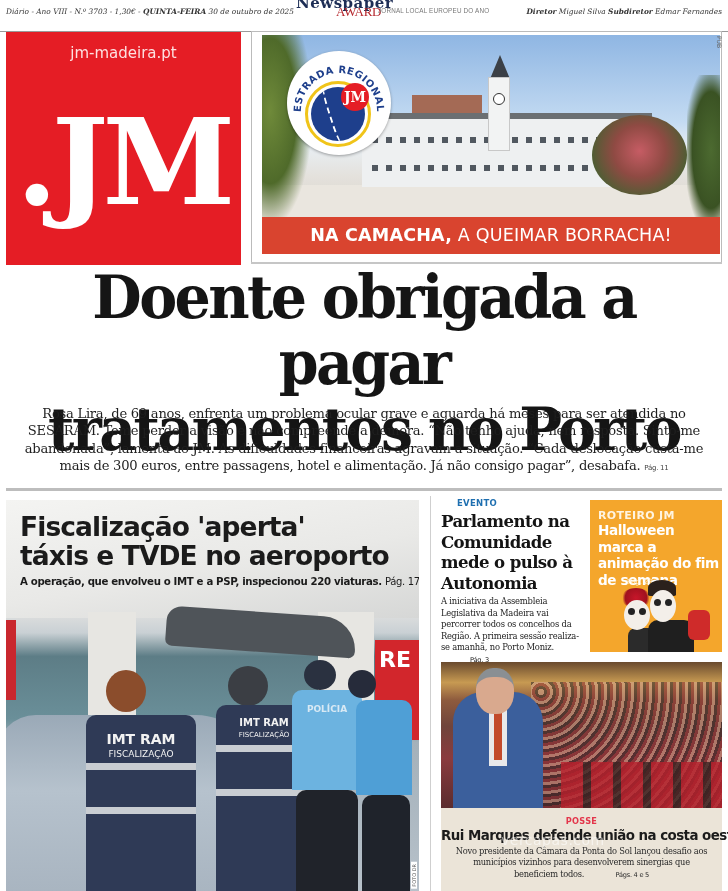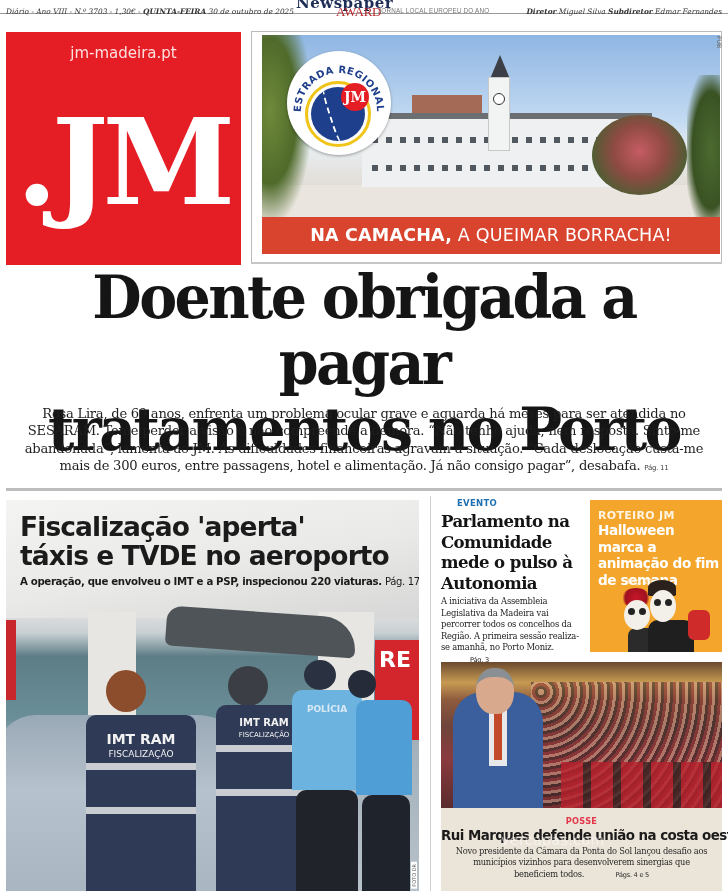--- a/index.html
+++ b/index.html
@@ -1,20 +1,20 @@
 <!DOCTYPE html>
 <html><head>
 <meta charset="utf-8">
 <style>
   * { box-sizing: border-box; margin: 0; padding: 0; }
   html, body { width: 728px; height: 891px; overflow: hidden; background: #ffffff; }
   body { position: relative; font-family: "DejaVu Serif", serif; color: #1a1a1a; }
 
   
-  .topbar { position: absolute; left: 0; top: 0; width: 728px; height: 14px; border-bottom: 1px solid #9a9a9a; }
+  .topbar { position: absolute; left: 0; top: 0; width: 728px; height: 32px; border-bottom: 1px solid #9a9a9a; }
   .topbar .issue { position: absolute; left: 6px; top: 7px; font-family: "DejaVu Serif", serif; font-style: italic; font-size: 7.4px; color: #333; white-space: nowrap; }
   .topbar .issue b { font-weight: bold; }
   .award { position: absolute; left: 296px; top: -6px; width: 200px; height: 26px; }
   .award .np { position: absolute; left: 0; top: 0; font-family: "DejaVu Serif", serif; font-weight: bold; font-size: 15px; color: #1d2d55; letter-spacing: 0.5px; }
   .award .aw { position: absolute; left: 40px; top: 10px; font-family: "Liberation Serif", serif; font-size: 13px; color: #b4252b; letter-spacing: -0.3px; }
   .award .jl { position: absolute; left: 82px; top: 13px; font-family: "Liberation Sans", sans-serif; font-size: 6.3px; color: #777; letter-spacing: 0.2px; }
   .staff { position: absolute; right: 6px; top: 7px; font-size: 7.4px; font-style: italic; color: #333; white-space: nowrap; }
   .staff b { font-weight: bold; }
 
   

